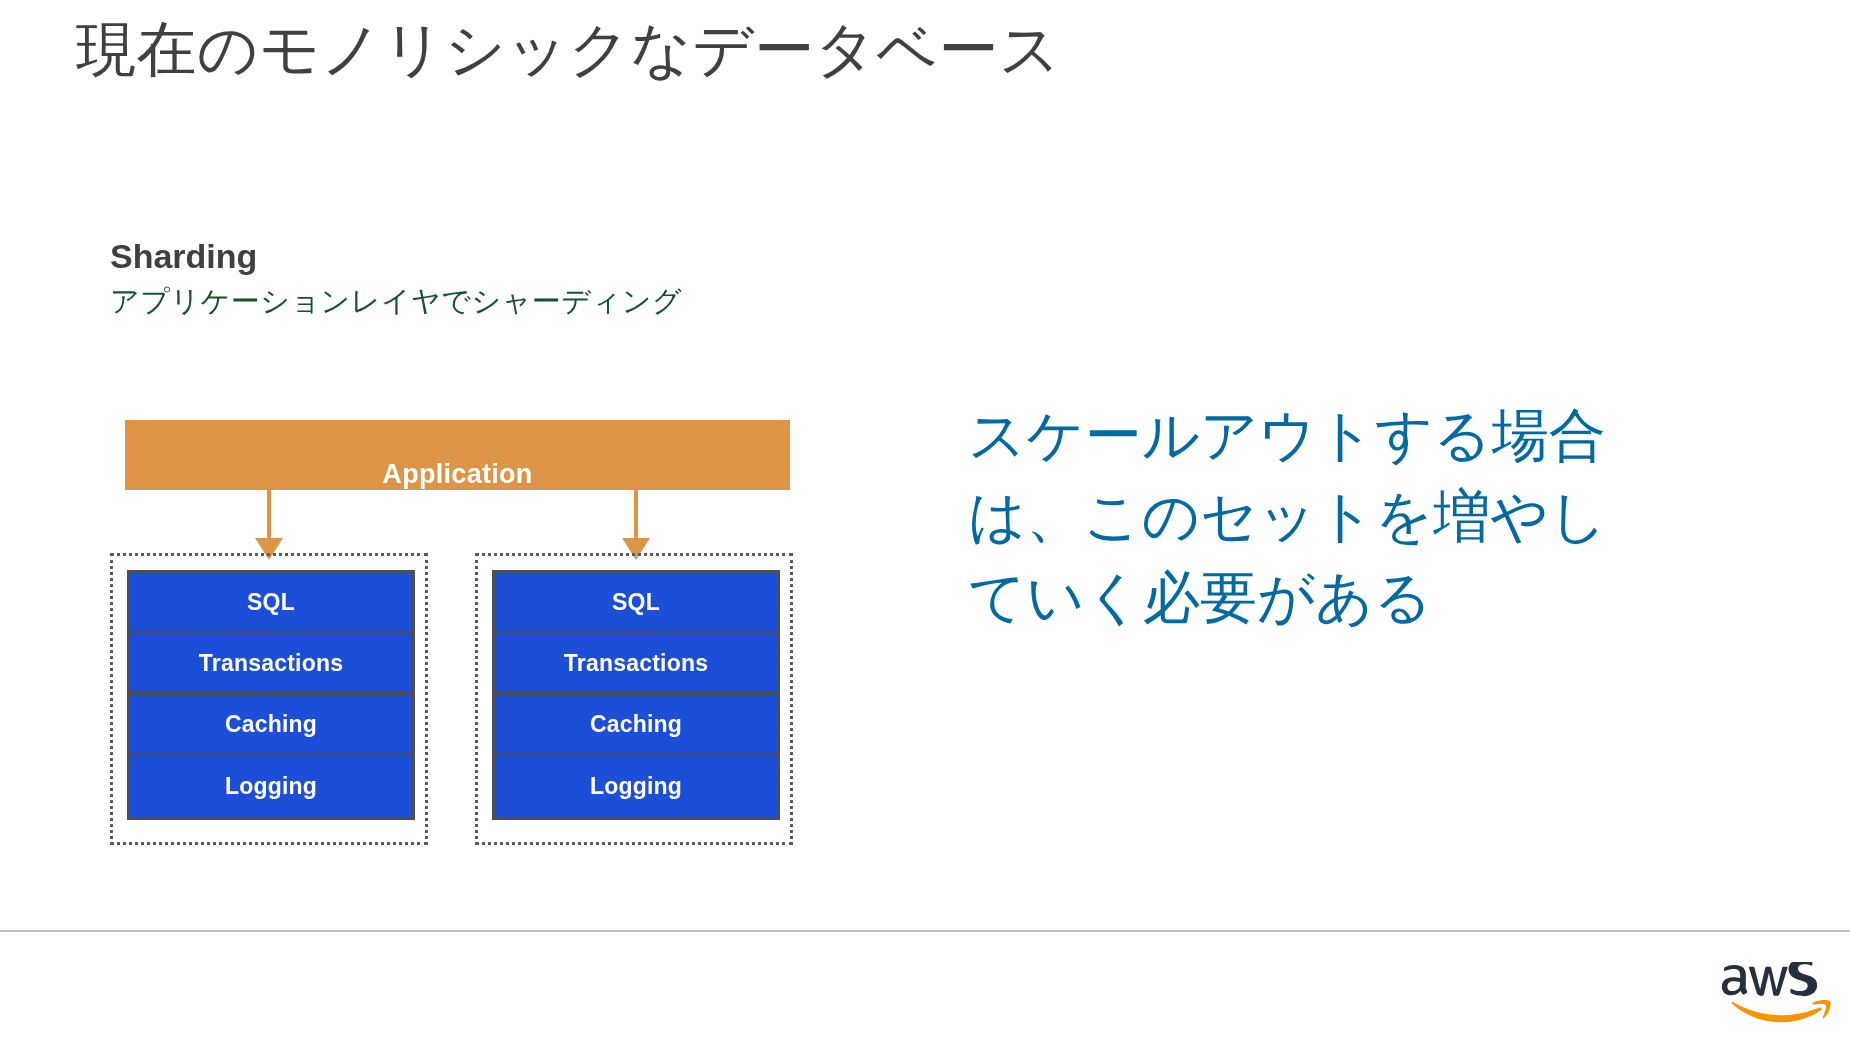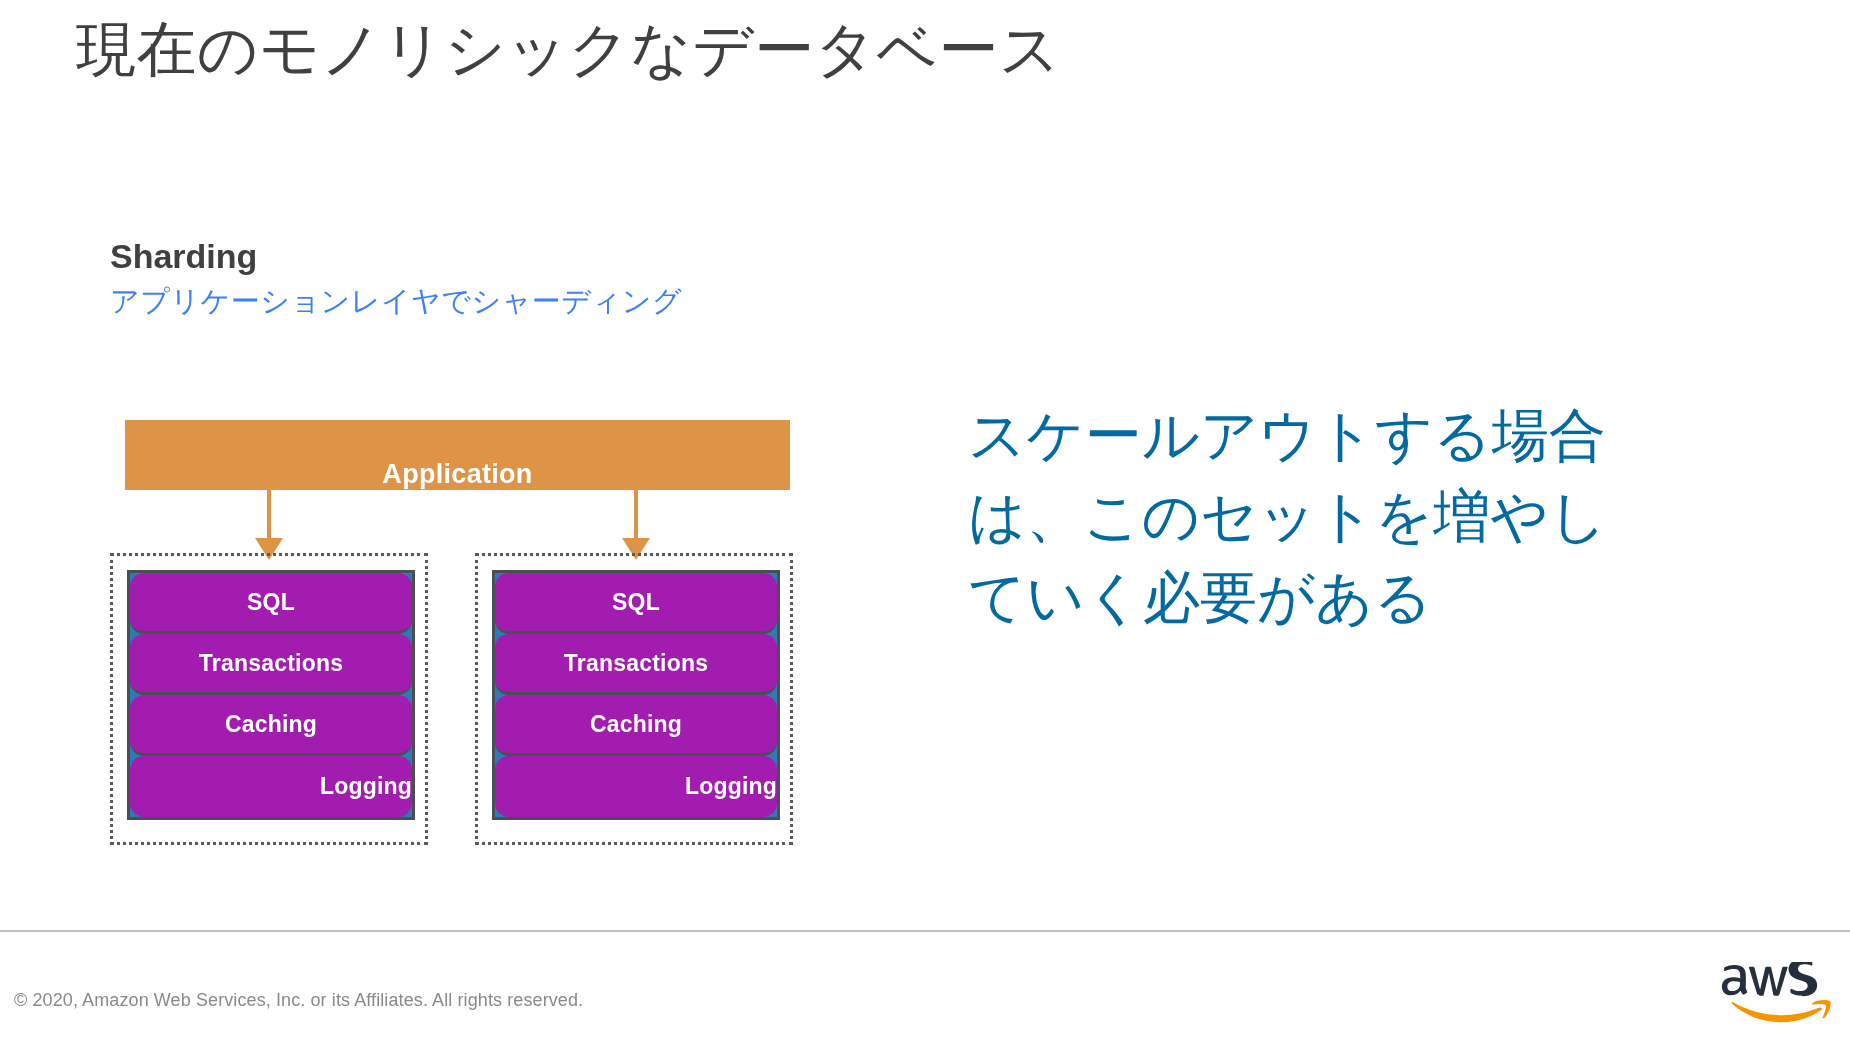--- a/index.html
+++ b/index.html
@@ -48,21 +48,21 @@
   .diagram-heading-main {
     font-size: 34px;
     font-weight: bold;
     color: #404040;
     line-height: 1.1;
     margin: 0;
   }
   .diagram-heading-sub {
     font-size: 29px;
     font-weight: normal;
-    color: #3b82f6;
+    color: #14532d;
     line-height: 1.3;
     margin: 8px 0 0 0;
     letter-spacing: 0.5px;
   }
 
   
   .app-box {
     position: absolute;
     left: 125px;
     top: 420px;
@@ -106,31 +106,29 @@
     position: absolute;
     left: 14px;
     top: 14px;
     width: 288px;
     border: 3px solid #4a4f54;
     box-sizing: border-box;
     background: #3179b5;
   }
   .shard-layer {
     height: 61px;
-    background: #a21caf;
+    background: #1d4ed8;
     display: flex;
     align-items: center;
     justify-content: center;
     border-bottom: 3px solid #4a4f54;
     box-sizing: border-box;
-    border-radius: 14px;
   }
   .shard-layer:last-child {
     border-bottom: none;
-    justify-content: flex-end;
   }
   .shard-layer-label {
     color: #ffffff;
     font-size: 23px;
     font-weight: bold;
     letter-spacing: 0.2px;
   }
 
   
   .side-note {
@@ -227,21 +225,20 @@
       </div>
       <div class="shard-layer">
         <span class="shard-layer-label">Logging</span>
       </div>
     </div>
   </div>
 
   <div class="side-note">スケールアウトする場合は、このセットを増やしていく必要がある</div>
 
   <div class="footer-rule"></div>
-  <div class="footer-copy">© 2020, Amazon Web Services, Inc. or its Affiliates. All rights reserved.</div>
 
   <svg class="aws-logo" viewBox="0 0 118 66" width="118" height="66" aria-hidden="true">
     <g fill="#252f3e">
       <path d="M27.6 24.1c0 1.2.13 2.16.36 2.87.26.7.59 1.47 1.05 2.3.16.26.23.52.23.75 0 .33-.2.65-.62.98l-2.07 1.37c-.3.2-.6.3-.85.3-.33 0-.66-.17-.98-.46a10.1 10.1 0 0 1-1.18-1.54c-.33-.56-.66-1.18-1.02-1.93-2.56 3.02-5.78 4.53-9.66 4.53-2.76 0-4.96-.79-6.57-2.37-1.6-1.57-2.43-3.68-2.43-6.31 0-2.8.99-5.07 3-6.77 2-1.7 4.67-2.56 8.06-2.56 1.12 0 2.27.1 3.49.26 1.21.17 2.46.43 3.78.72v-2.4c0-2.5-.52-4.24-1.54-5.25-1.05-1.02-2.83-1.51-5.36-1.51-1.15 0-2.33.13-3.55.43a26.2 26.2 0 0 0-3.55 1.11c-.49.2-.85.33-1.05.39-.2.07-.36.1-.46.1-.39 0-.59-.29-.59-.88v-1.6c0-.46.07-.79.23-.99.16-.2.46-.39.92-.59a21.8 21.8 0 0 1 4.14-1.47 19.9 19.9 0 0 1 5.13-.62c3.91 0 6.77.89 8.61 2.66 1.8 1.77 2.73 4.47 2.73 8.08v10.64zm-13.33 5c1.05 0 2.14-.2 3.29-.59 1.15-.39 2.17-1.11 3.03-2.1.52-.62.9-1.3 1.09-2.08.2-.79.33-1.74.33-2.86v-1.38c-.95-.23-1.97-.43-3.03-.56a24.8 24.8 0 0 0-3.09-.2c-2.2 0-3.81.43-4.9 1.31-1.08.89-1.6 2.14-1.6 3.78 0 1.54.39 2.7 1.21 3.48.79.82 1.94 1.2 3.37 1.2zm26.37 3.55c-.53 0-.89-.1-1.12-.3-.23-.16-.43-.55-.6-1.07L31.2 6.48c-.16-.56-.26-.92-.26-1.11 0-.46.23-.72.69-.72h3.22c.56 0 .95.1 1.15.3.23.16.4.55.56 1.07l5.52 21.77 5.13-21.77c.13-.56.3-.91.52-1.07.23-.2.66-.3 1.18-.3h2.63c.56 0 .95.1 1.18.3.23.16.43.55.53 1.07l5.19 22.03 5.69-22.03c.16-.56.36-.91.56-1.07.23-.2.62-.3 1.15-.3h3.05c.46 0 .72.23.72.72 0 .13-.03.26-.07.43-.03.16-.1.39-.2.69l-7.92 25.8c-.16.56-.36.91-.59 1.07-.23.2-.62.3-1.12.3h-2.82c-.56 0-.95-.1-1.18-.3-.23-.2-.43-.56-.53-1.11L50.95 11.1l-5.06 21.2c-.13.56-.3.91-.53 1.11-.23.2-.65.3-1.18.3h-2.54zm42.2.89c-1.77 0-3.55-.2-5.26-.62-1.71-.42-3.05-.88-3.94-1.4-.56-.33-.92-.69-1.05-1.02-.13-.33-.2-.68-.2-1.01v-1.67c0-.59.23-.88.66-.88.16 0 .33.03.49.1.17.06.4.16.66.29a14.3 14.3 0 0 0 2.93 1.05c1.58.39 3.13.59 4.7.59 2.5 0 4.43-.43 5.78-1.31 1.35-.88 2.04-2.17 2.04-3.81 0-1.12-.36-2.04-1.08-2.8-.73-.76-2.08-1.44-4.01-2.07l-5.75-1.8c-2.9-.92-5.03-2.27-6.34-4.07a9.52 9.52 0 0 1-1.97-5.79c0-1.67.36-3.15 1.08-4.43a10.3 10.3 0 0 1 2.9-3.28 12.7 12.7 0 0 1 4.17-2.07 17.6 17.6 0 0 1 5.06-.69c.86 0 1.74.07 2.6.2.89.13 1.7.29 2.53.46.79.2 1.54.39 2.27.62.72.23 1.28.46 1.68.69.55.33.95.65 1.18 1.01.23.33.36.79.36 1.38v1.54c0 .59-.23.92-.66.92-.23 0-.59-.13-1.08-.36a13 13 0 0 0-5.45-1.11c-2.27 0-4.04.36-5.29 1.11-1.24.75-1.87 1.9-1.87 3.55 0 1.11.4 2.07 1.19 2.83.78.75 2.26 1.51 4.37 2.2l5.62 1.8c2.86.91 4.93 2.2 6.17 3.84a9.05 9.05 0 0 1 1.84 5.59c0 1.71-.36 3.25-1.05 4.6a10.7 10.7 0 0 1-2.96 3.48 13 13 0 0 1-4.5 2.2c-1.74.52-3.55.79-5.52.79z"></path>
     </g>
     <g fill="#f79400">
       <path d="M103.1 48.1c-10.82 7.99-26.53 12.24-40.05 12.24-18.95 0-36.02-7.01-48.93-18.67-1.02-.92-.1-2.17 1.12-1.45 13.95 8.11 31.18 13 48.99 13 12 0 25.18-2.5 37.31-7.62 1.81-.82 3.35 1.18 1.56 2.5z"></path>
       <path d="M107.6 42.97c-1.38-1.77-9.13-.85-12.62-.43-1.05.13-1.22-.79-.26-1.47 6.18-4.34 16.32-3.09 17.5-1.64 1.19 1.47-.32 11.63-6.11 16.49-.89.75-1.74.36-1.35-.63 1.32-3.25 4.24-10.55 2.84-12.32z"></path>
     </g>
   </svg>

